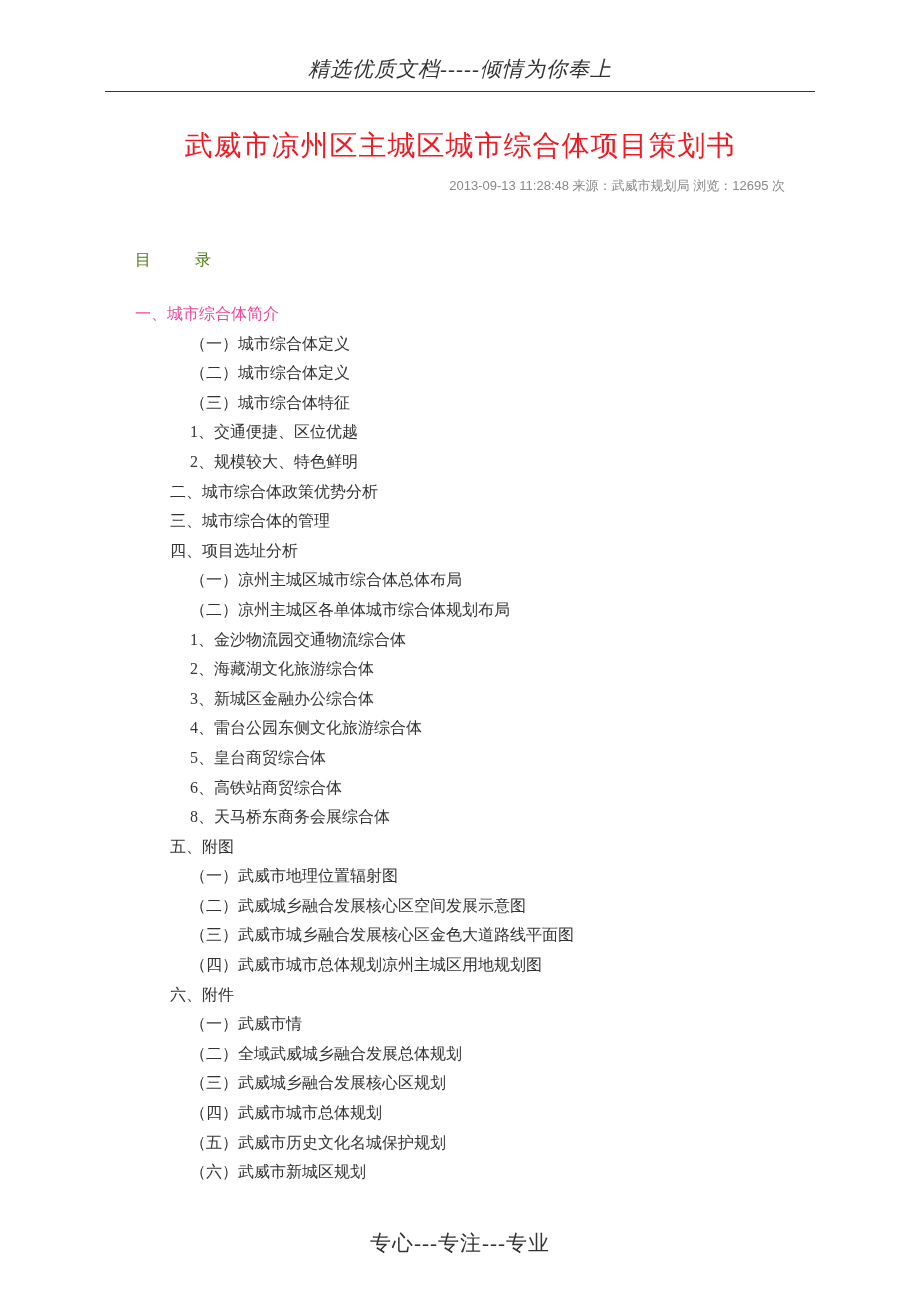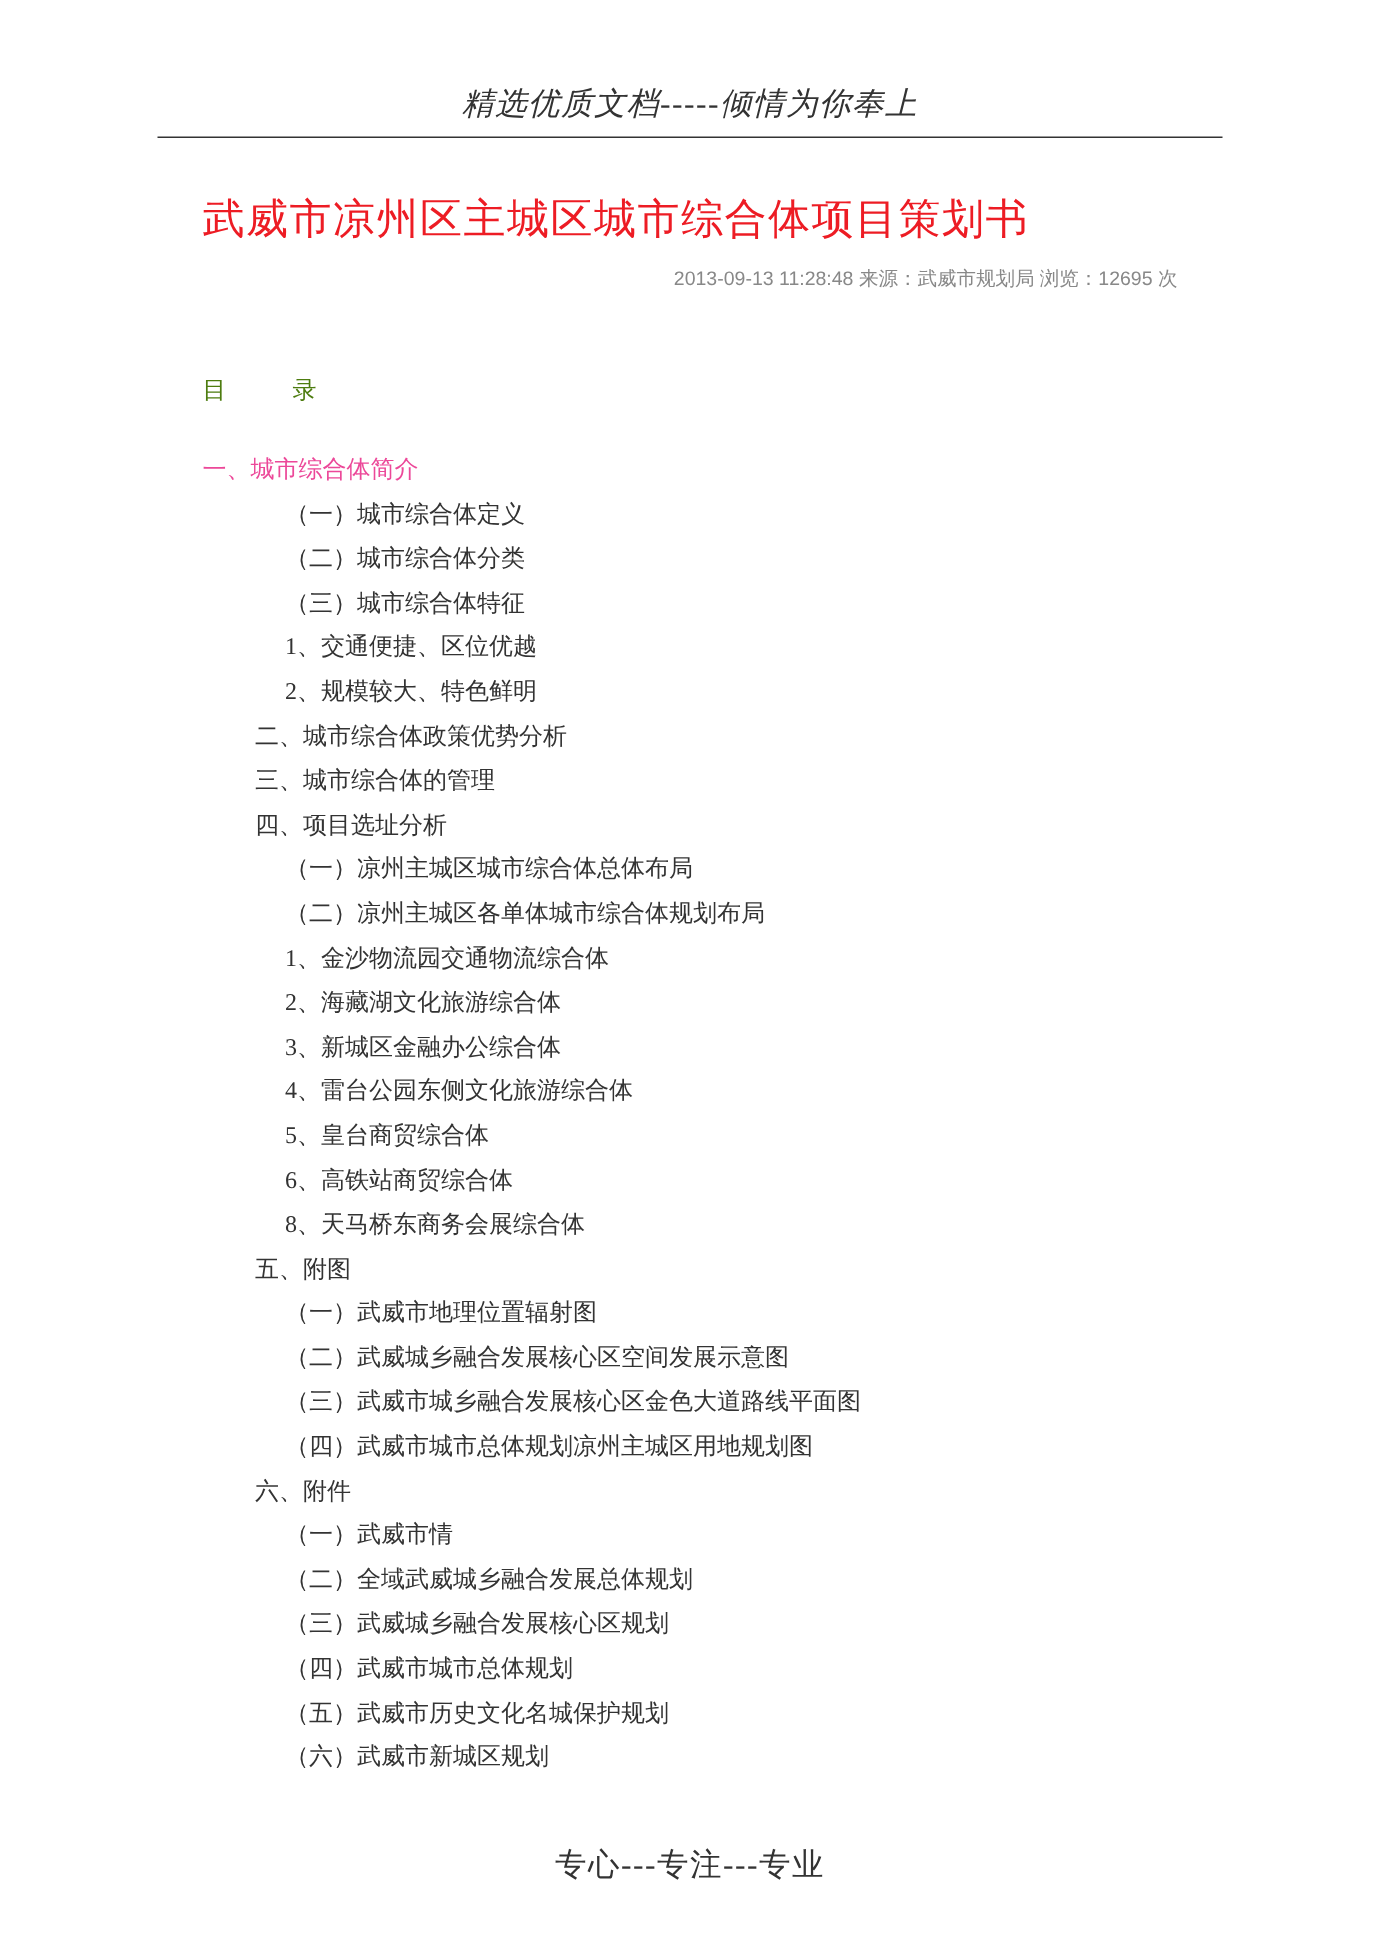--- a/index.html
+++ b/index.html
@@ -30,20 +30,21 @@
     .content {
       padding: 35px 135px 0 135px;
     }
     .title {
       color: #ed1c24;
       font-size: 28px;
       font-family: "SimSun", "宋体", serif;
       font-weight: normal;
       letter-spacing: 1px;
       margin-bottom: 12px;
+      text-align: center;
     }
     .meta {
       font-size: 13px;
       color: #888888;
       font-family: Arial, "SimSun", sans-serif;
       margin-bottom: 55px;
       text-align: right;
     }
     .toc-heading {
       font-size: 16px;
@@ -92,21 +93,21 @@
     <span>来源：</span><span>武威市规划局</span>
     <span>浏览：</span><span>12695</span>
     <span>次</span>
   </div>
 
   <div class="toc-heading">目　　录</div>
 
   <div>
     <div class="toc-l1">一、城市综合体简介</div>
     <div class="toc-l3">（一）城市综合体定义</div>
-    <div class="toc-l3">（二）城市综合体分类</div>
+    <div class="toc-l3">（二）城市综合体定义</div>
     <div class="toc-l3">（三）城市综合体特征</div>
     <div class="toc-l3">1、交通便捷、区位优越</div>
     <div class="toc-l3">2、规模较大、特色鲜明</div>
     <div class="toc-l2b">二、城市综合体政策优势分析</div>
     <div class="toc-l2b">三、城市综合体的管理</div>
     <div class="toc-l2b">四、项目选址分析</div>
     <div class="toc-l3">（一）凉州主城区城市综合体总体布局</div>
     <div class="toc-l3">（二）凉州主城区各单体城市综合体规划布局</div>
     <div class="toc-l3">1、金沙物流园交通物流综合体</div>
     <div class="toc-l3">2、海藏湖文化旅游综合体</div>

